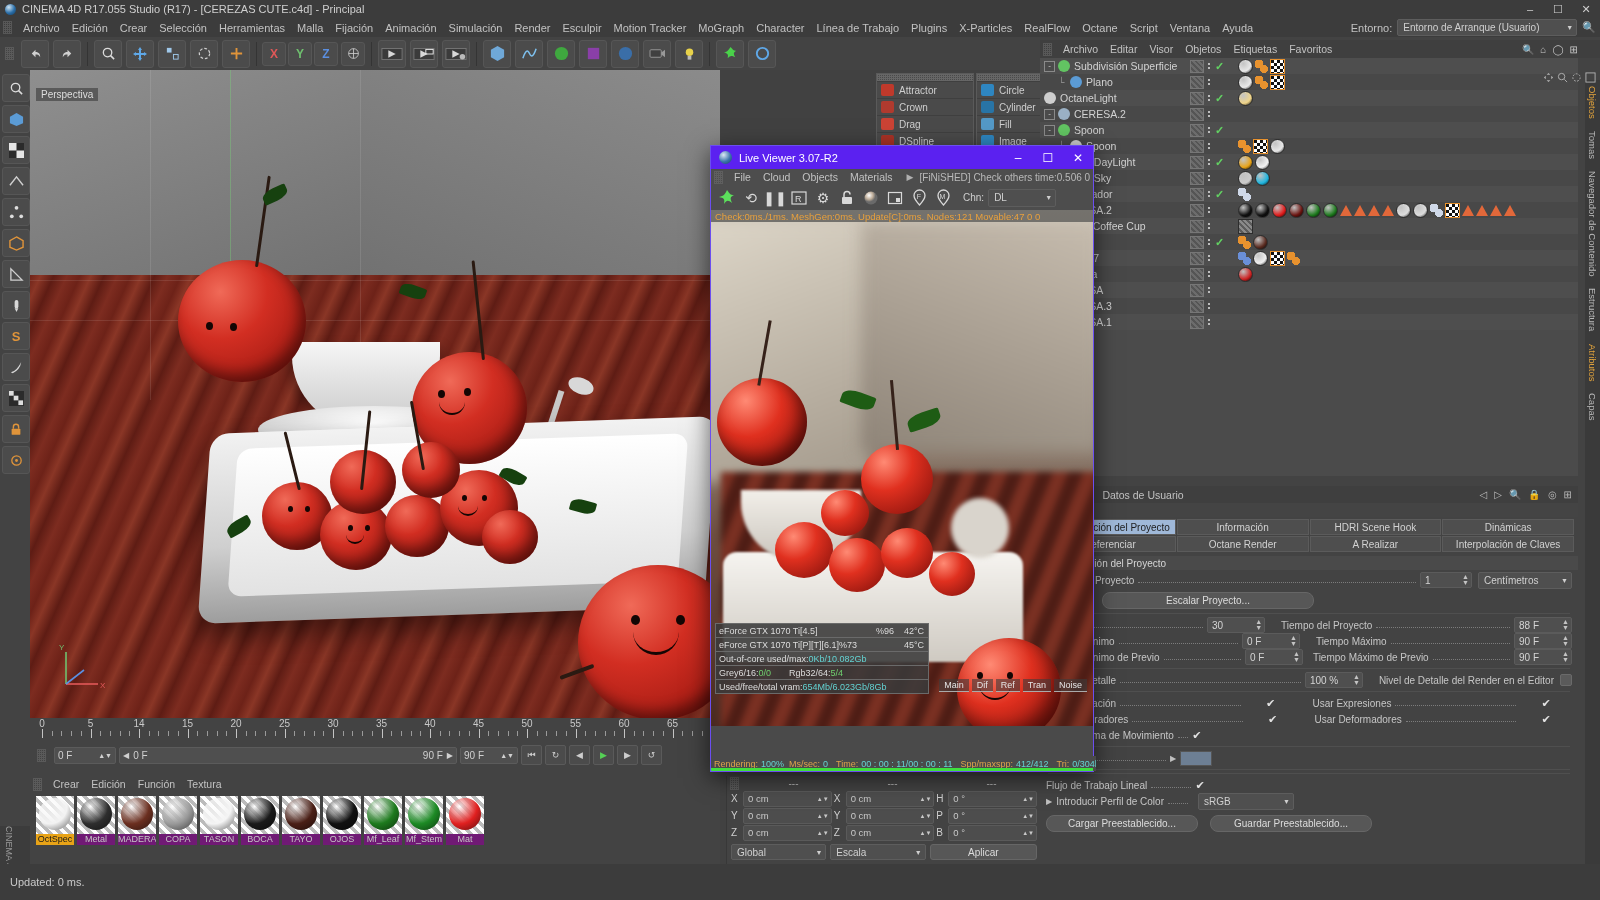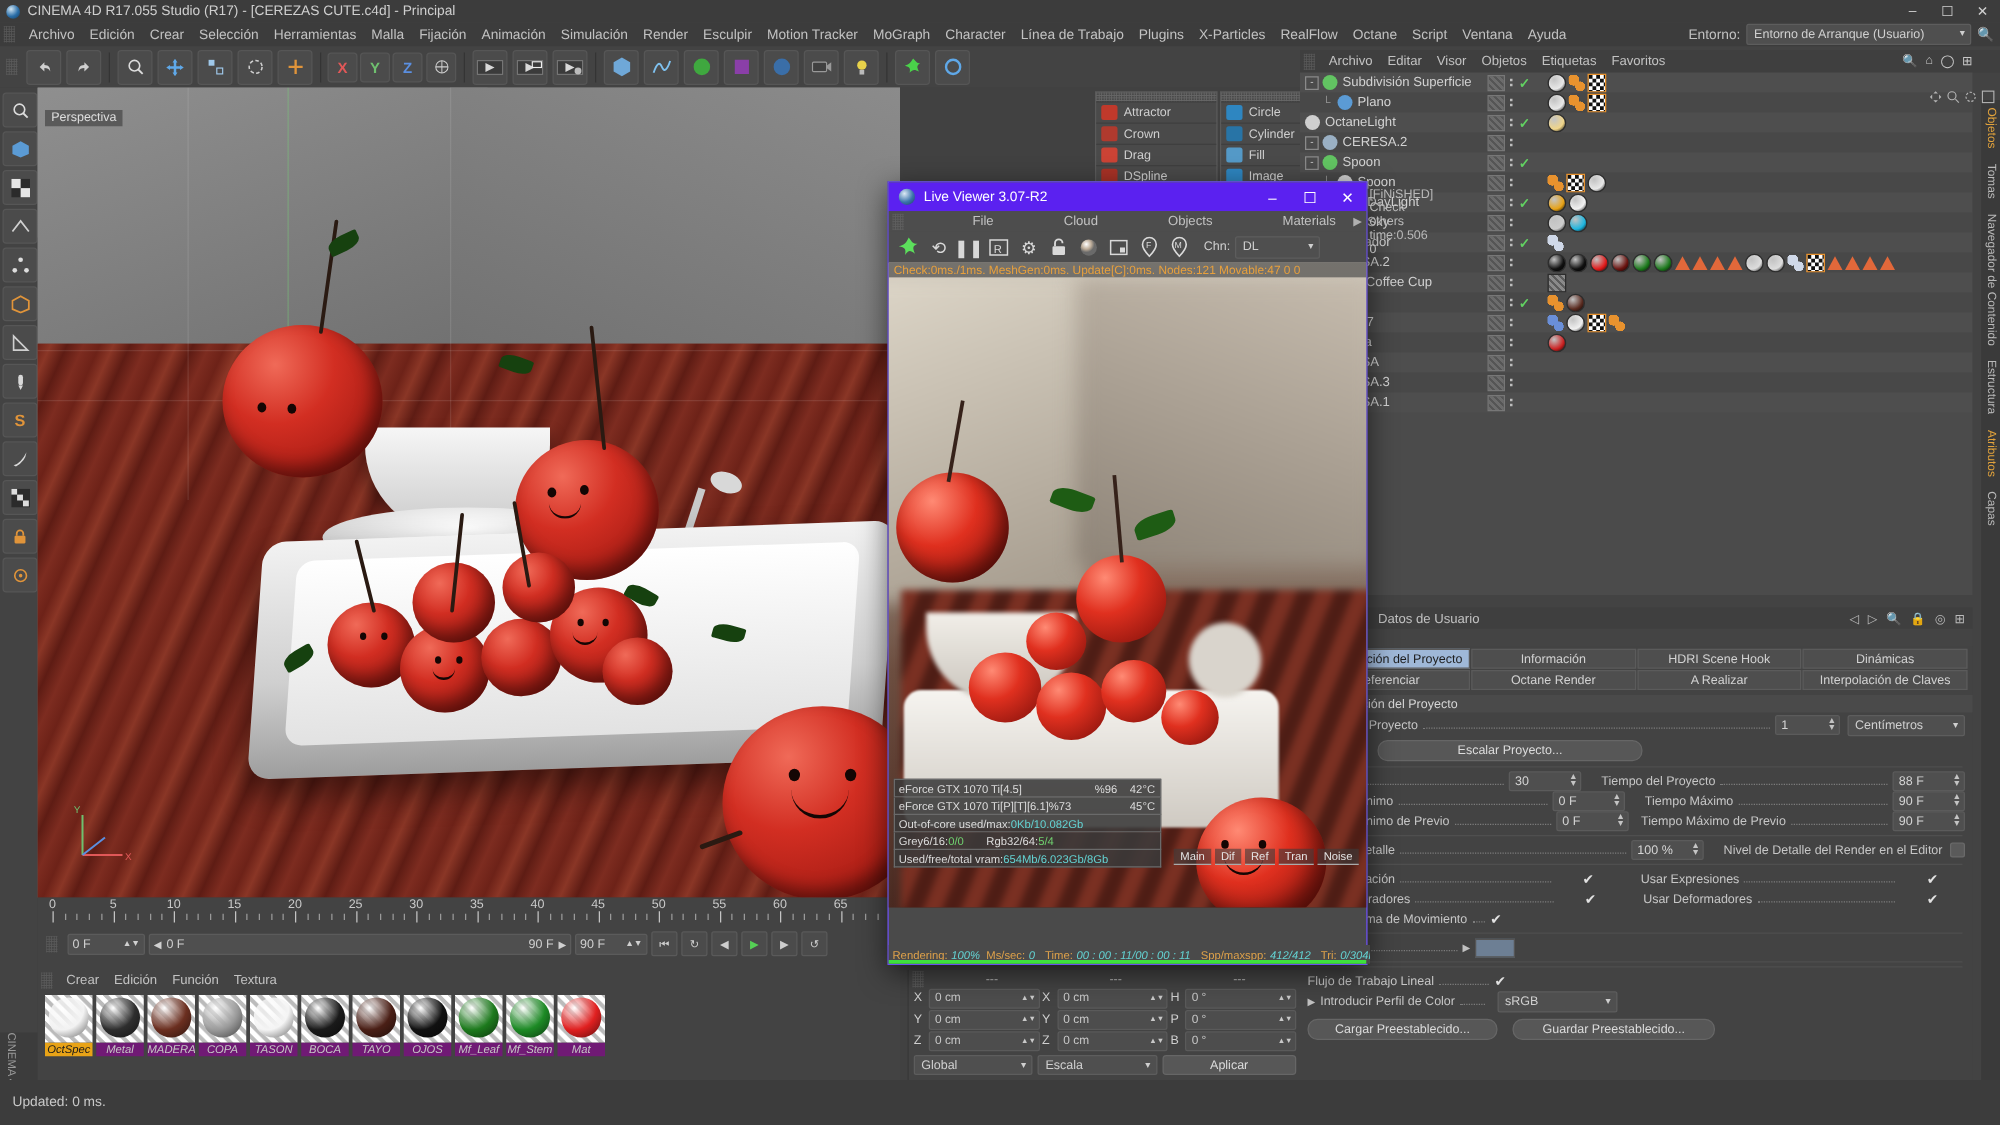--- a/index.html
+++ b/index.html
@@ -151,21 +151,21 @@
   .tfield{height:15px;background:#4f4f4f;border:1px solid #5b5b5b;font-size:10px;color:#d0d0d0;
     display:flex;align-items:center;padding:0 3px;border-radius:2px;}
   .pbtn{width:19px;height:18px;background:#4b4b4b;border:1px solid #5a5a5a;border-radius:2px;
     display:flex;align-items:center;justify-content:center;font-size:9px;color:#cdcdcd;}
 
   
   #matmgr{position:absolute;left:30px;top:776px;width:690px;height:88px;background:#434343;}
   #matmenu{height:16px;display:flex;align-items:center;}
   #matmenu .menu span{font-size:10.5px;padding:1px 6px;}
   #matlist{display:flex;gap:3px;padding:4px 0 0 6px;}
-  .mat{width:38px;font-style:italic;}
+  .mat{width:38px;}
   .matsw{width:38px;height:38px;background:linear-gradient(45deg,#fff 25%,#bbb 25% 50%,#fff 50% 75%,#bbb 75%);
      background-size:10px 10px;position:relative;overflow:hidden;}
   .matball{position:absolute;left:3px;top:2px;width:32px;height:32px;border-radius:50%;}
   .matname{font-size:9px;color:#c6c6c6;text-align:center;background:#701a75;height:11px;line-height:11px;
      overflow:hidden;white-space:nowrap;}
   .matname.sel{background:#e8a317;color:#1a1a1a;}
 
   
   #coords{position:absolute;left:726px;top:776px;width:314px;height:88px;background:#434343;border-left:1px solid #383838;}
   #coordhead{height:14px;display:flex;align-items:center;font-size:10px;color:#b6b6b6;}
@@ -185,39 +185,39 @@
   #branding .t{writing-mode:vertical-rl;text-orientation:mixed;font-size:9px;color:#9a9a9a;padding-left:4px;}
 
   
   #lv{position:absolute;left:710px;top:145px;width:382px;height:625px;background:#4a4a4a;
      border:1px solid #6b4ef0;box-shadow:0 6px 22px rgba(0,0,0,.6);}
   #lvTitle{height:23px;background:#5b21f0;display:flex;align-items:center;color:#fff;font-size:11px;}
   #lvTitle .lvlogo{width:13px;height:13px;border-radius:50%;margin:0 7px 0 8px;
      background:radial-gradient(circle at 35% 30%,#dce9f5,#3b74ab 55%,#1a3d5e);flex:none;}
   #lvTitle .wb{width:30px;height:23px;display:flex;align-items:center;justify-content:center;font-size:12px;}
   #lvMenu{height:16px;background:#4d4d4d;display:flex;align-items:center;font-size:10.5px;color:#d0d0d0;}
-  #lvMenu .menu span{padding:1px 6px;font-size:10.5px;margin-left:44px;}
+  #lvMenu .menu span{padding:1px 6px;font-size:10.5px;}
   #lvMenu .fin{color:#b9b9b9;font-size:10px;}
   #lvTools{height:25px;background:#4d4d4d;display:flex;align-items:center;gap:4px;padding-left:6px;}
   .lvIcon{width:20px;height:20px;display:flex;align-items:center;justify-content:center;color:#d9d9d9;font-size:14px;}
   #lvStats{height:12px;background:rgba(60,60,60,.55);font-size:9.5px;color:#e8a03c;padding-left:4px;
      display:flex;align-items:center;white-space:nowrap;}
   #lvRender{position:relative;height:516px;overflow:hidden;
      background:linear-gradient(#b9b3a8,#8f8b80 40%,#6e5348 75%,#4a2a22);}
   #lvOverlay{position:absolute;left:4px;bottom:32px;width:214px;font-size:9px;color:#dcdcdc;}
   .ovrow{display:flex;align-items:center;height:13px;background:rgba(58,58,58,.88);border:1px solid #6a6a6a;
      border-top:none;padding-left:3px;}
   .ovrow:first-child{border-top:1px solid #6a6a6a;}
   .ovr-g{color:#6fd06f;}
   .ovr-c{color:#63d2d2;}
   #lvChanTabs{position:absolute;right:6px;bottom:34px;display:flex;gap:3px;}
   .chTab{font-size:9px;color:#e4e4e4;background:rgba(60,60,60,.6);border-bottom:1px solid #aaa;padding:1px 5px;}
   #lvBottom{position:absolute;left:0;bottom:0;width:100%;height:15px;background:#4a4a4a;display:flex;align-items:center;
      font-size:9px;color:#dfa24a;white-space:nowrap;padding-left:3px;overflow:hidden;}
-  #lvBottom .cy{color:#63d2d2;font-style:italic;}
+  #lvBottom .cy{color:#63d2d2;}
   #lvProgress{position:absolute;left:0;bottom:0;width:100%;height:3px;background:#3ee03e;}
 </style>
 </head>
 <body>
 
 <div id="app">
 
   <div id="titlebar">
     <div class="c4dlogo"></div>
     <div class="ttxt">CINEMA 4D R17.055 Studio (R17) - [CEREZAS CUTE.c4d] - Principal</div>
@@ -1101,21 +1101,21 @@
         <div class="tk" style="left: 23.4px;"></div>
         <div class="tk" style="left: 33.1px;"></div>
         <div class="tk" style="left: 42.8px;"></div>
         <div class="tk tkM" style="left: 52.5px;"></div>
         <div class="lb" style="left: 52.5px;">5</div>
         <div class="tk" style="left: 62.2px;"></div>
         <div class="tk" style="left: 71.9px;"></div>
         <div class="tk" style="left: 81.6px;"></div>
         <div class="tk" style="left: 91.3px;"></div>
         <div class="tk tkM" style="left: 101px;"></div>
-        <div class="lb" style="left: 101px;">10</div>
+        <div class="lb" style="left: 101px;">14</div>
         <div class="tk" style="left: 110.7px;"></div>
         <div class="tk" style="left: 120.4px;"></div>
         <div class="tk" style="left: 130.1px;"></div>
         <div class="tk" style="left: 139.8px;"></div>
         <div class="tk tkM" style="left: 149.5px;"></div>
         <div class="lb" style="left: 149.5px;">15</div>
         <div class="tk" style="left: 159.2px;"></div>
         <div class="tk" style="left: 168.9px;"></div>
         <div class="tk" style="left: 178.6px;"></div>
         <div class="tk" style="left: 188.3px;"></div>

